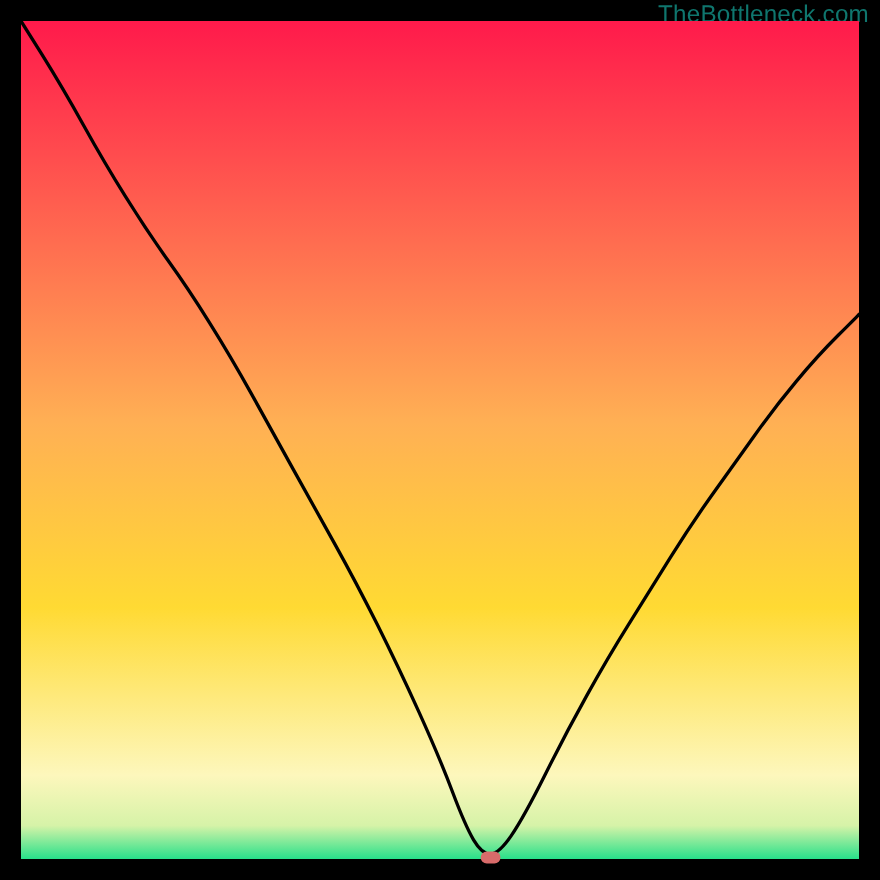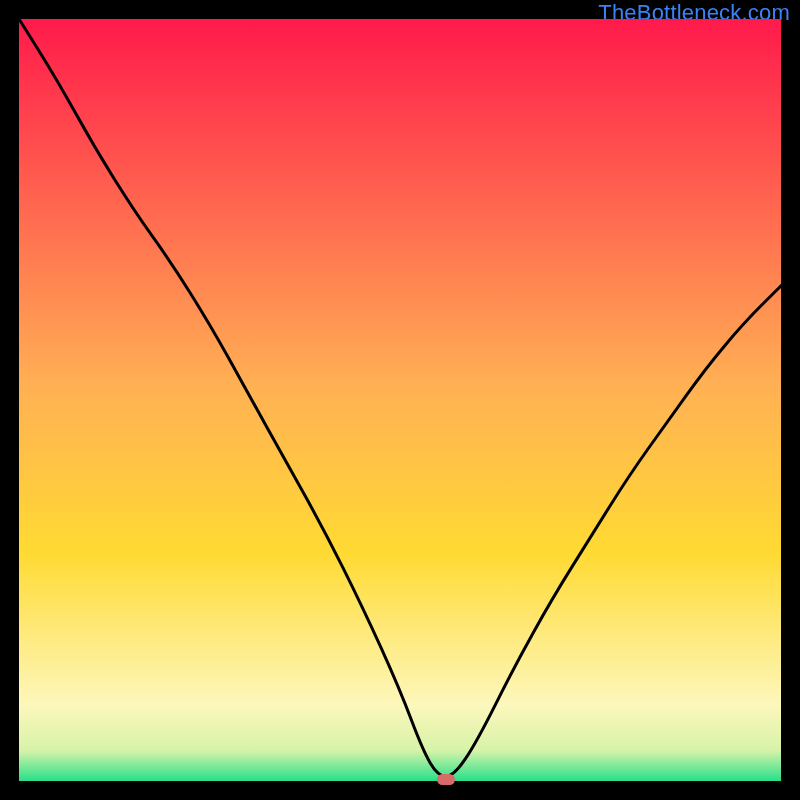--- a/index.html
+++ b/index.html
@@ -23,21 +23,21 @@
     width: 762px;
     height: 762px;
   }
   .watermark {
     position: absolute;
     top: 0;
     right: 10px;
     font-family: Arial, Helvetica, sans-serif;
     font-size: 22px;
     font-weight: 500;
-    color: #3b82f6;
+    color: #0f766e;
     letter-spacing: 0.2px;
   }
   svg { display: block; }
 </style>
 </head>
 <body>
 <div class="frame">
 
   <div class="watermark">TheBottleneck.com</div>
 

